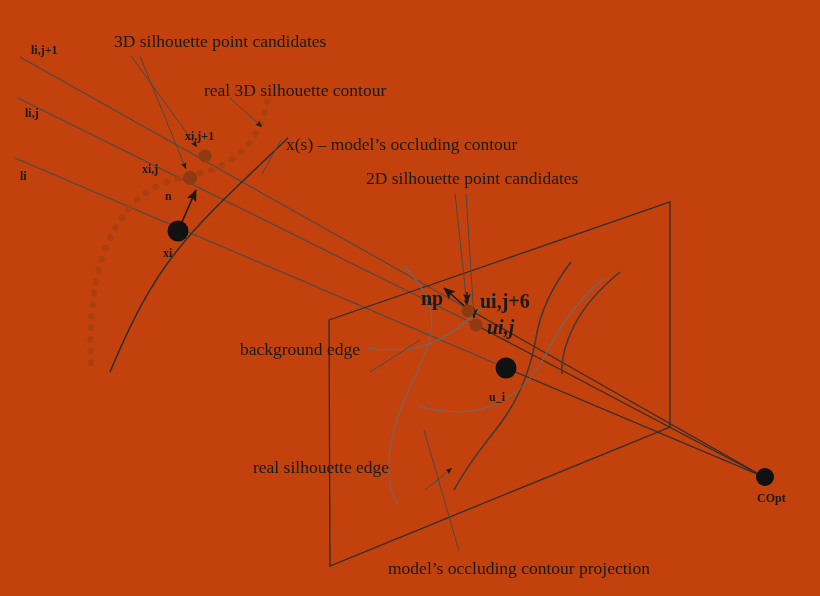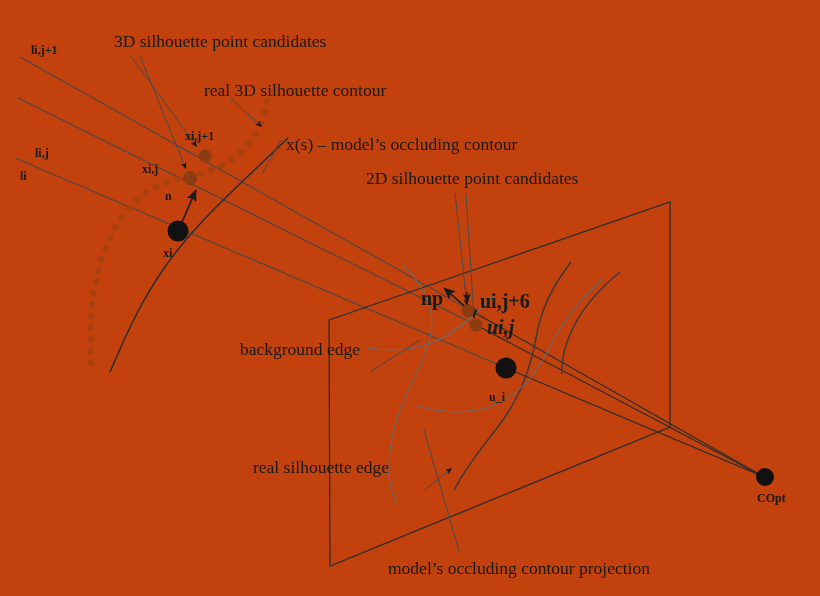--- a/index.html
+++ b/index.html
@@ -133,21 +133,21 @@
   <div class="lbl plain" style="left:366px; top:170px;">2D silhouette point candidates</div>
 
   <div class="lbl plain" style="left:240px; top:341px;">background edge</div>
 
   <div class="lbl plain" style="left:388px; top:560px;">model’s occluding contour projection</div>
 
   <div class="lbl plain" style="left:253px; top:459px;">real silhouette edge</div>
 
   <div class="lbl bold" style="left:31px; top:44px;">li,j+1</div>
 
-  <div class="lbl bold" style="left:35px; top:107px;margin-top:40px;">li,j</div>
+  <div class="lbl bold" style="left:25px; top:107px;">li,j</div>
 
   <div class="lbl bold" style="left:20px; top:170px;text-align:right;">li</div>
 
   <div class="lbl bold" style="left:185px; top:130px;">xi,j+1</div>
 
   <div class="lbl bold" style="left:142px; top:163px;">xi,j</div>
 
   <div class="lbl bold" style="left:165px; top:190px;">n</div>
 
   <div class="lbl bold" style="left:163px; top:247px;">xi</div>

